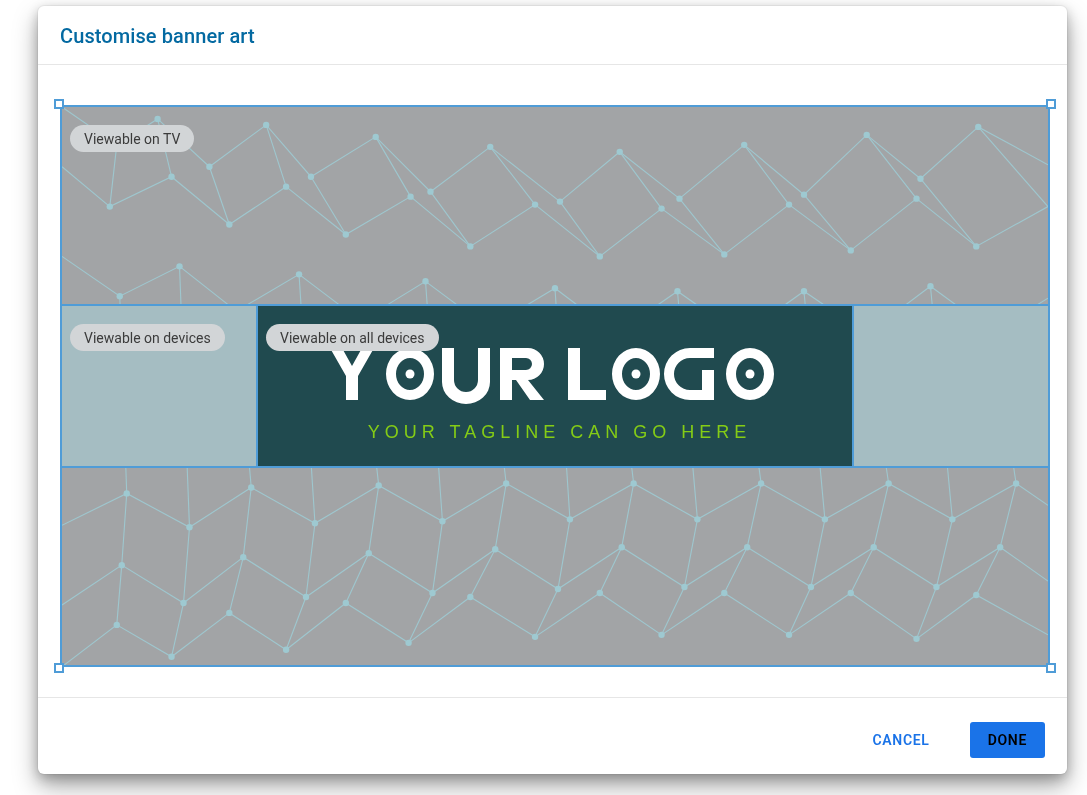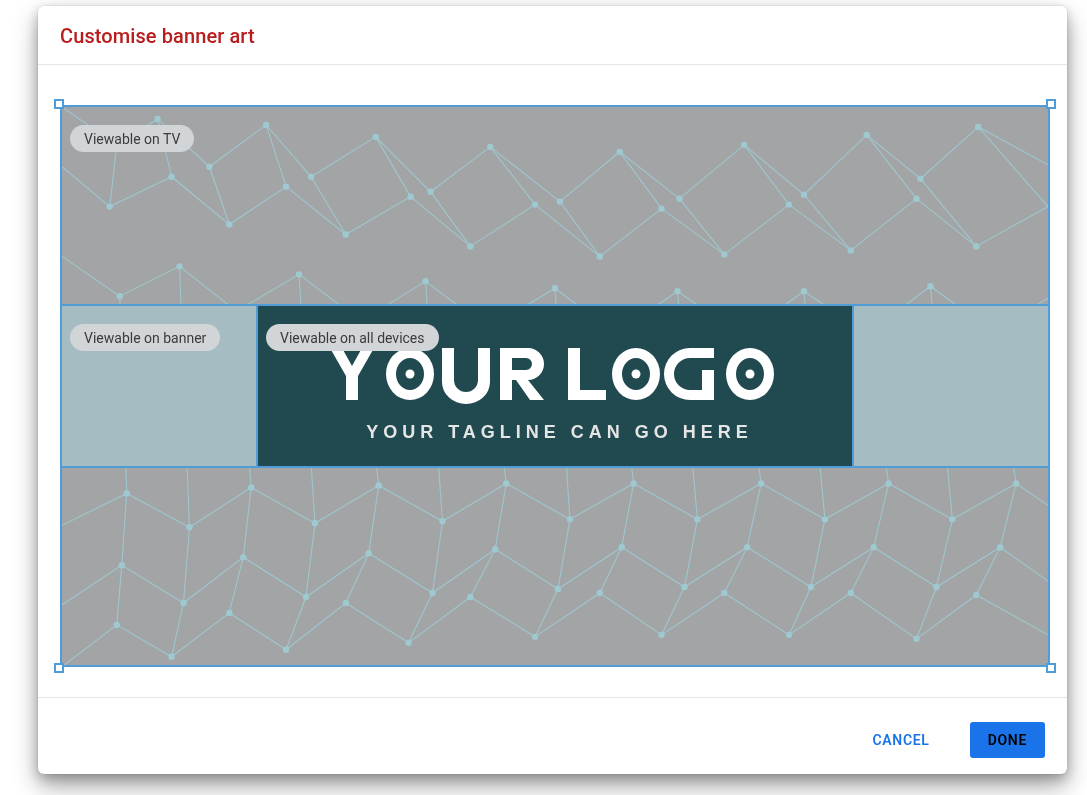--- a/index.html
+++ b/index.html
@@ -29,21 +29,21 @@
   }
 
   .dialog-header {
     padding: 18px 22px 16px 22px;
     border-bottom: 1px solid #e6e6e6;
   }
   .dialog-header h1 {
     margin: 0;
     font-size: 20px;
     font-weight: 500;
-    color: #b91c1c;
+    color: #0369a1;
     letter-spacing: 0.1px;
   }
 
   .dialog-body {
     flex: 1;
     position: relative;
   }
 
   .crop-stage {
     position: absolute;
@@ -135,24 +135,24 @@
   .pill-desktop { left: 8px; top: 18px; }
   .pill-alldev { left: 8px; top: 18px; }
 
   .logo-text {
     margin-top: 14px;
     text-align: center;
   }
   .tagline-line {
     margin-top: 14px;
     font-size: 18px;
-    color: #e5e5e5;
+    color: #84cc16;
     letter-spacing: 5px;
     font-family: "Segoe Script", "Comic Sans MS", cursive, sans-serif;
-    font-weight: 700;
+    font-weight: 400;
   }
 
   .dialog-footer {
     padding: 24px 22px 16px 22px;
     border-top: 1px solid #e6e6e6;
     display: flex;
     justify-content: flex-end;
     align-items: center;
     gap: 22px;
   }
@@ -295,21 +295,21 @@
               <circle cx="792" cy="488" r="3.2"></circle>
               <circle cx="858" cy="534" r="3.2"></circle>
               <circle cx="918" cy="490" r="3.2"></circle>
           </g>
         </svg>
 
         <div class="pill pill-tv">Viewable on TV</div>
 
         <div class="desktop-box">
           <div class="desktop-pad">
-            <div class="pill pill-desktop">Viewable on banner</div>
+            <div class="pill pill-desktop">Viewable on devices</div>
           </div>
 
           <div class="alldev-box">
             <div class="pill pill-alldev">Viewable on all devices</div>
             <div class="logo-text">
               
               <svg width="460" height="60" viewBox="0 0 460 60">
                 <g fill="#ffffff">
 
                   <path d="M0 4 h12 l10 18 l10 -18 h12 l-16 28 v24 h-12 v-24 z"></path>

